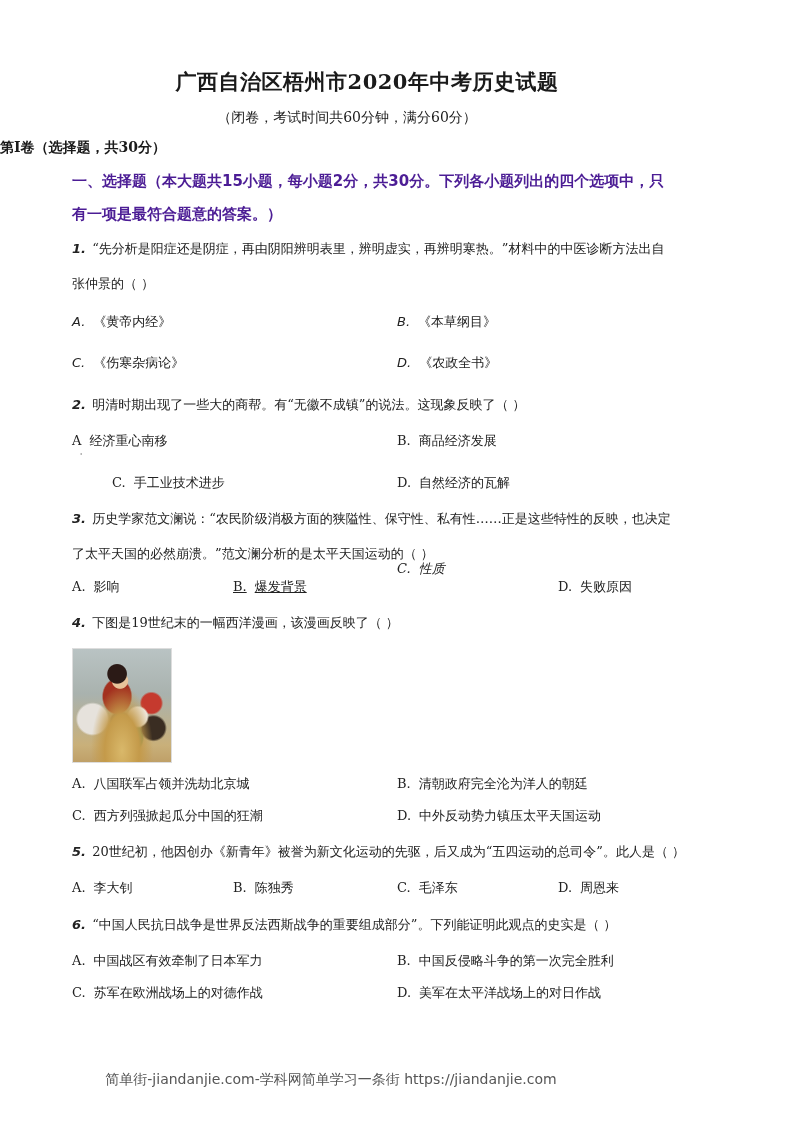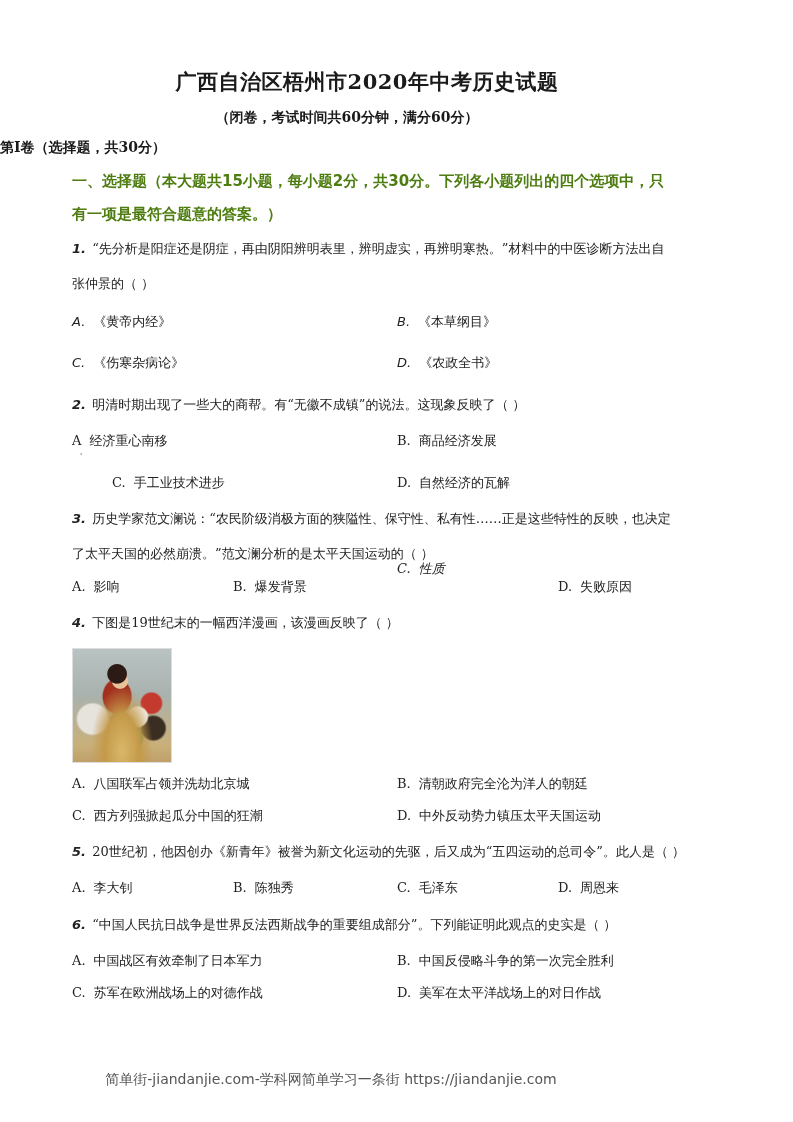--- a/index.html
+++ b/index.html
@@ -9,29 +9,29 @@
     color: #1a1a1a;
   }
   .abs { position: absolute; white-space: nowrap; }
   .title {
     left: 0; width: 734px; top: 68px; text-align: center;
     font-size: 21px; font-weight: bold; letter-spacing: 0.5px;
     font-family: "DejaVu Serif", serif;
   }
   .subtitle {
     left: 0; width: 694px; top: 109px; text-align: center;
-    font-size: 14px; font-weight: bold;
+    font-size: 14px; font-weight: normal;
   }
   .volume {
     left: 0; width: 793px; top: 139px; text-align: left;
     font-size: 14px; font-weight: bold;
   }
   .section {
     left: 72px; font-size: 15px; font-weight: bold;
-    font-family: "DejaVu Sans", sans-serif; color: #4d7c0f;
+    font-family: "DejaVu Sans", sans-serif; color: #4c1d95;
   }
   .q { left: 72px; font-size: 13px; color: #222; }
   .qn { font-family: "DejaVu Sans", sans-serif; font-style: italic; font-weight: bold; margin-right: 2px; }
   .opt { font-size: 13px; color: #222; }
   .optl { font-family: "DejaVu Sans", sans-serif; font-style: italic; margin-right: 8px; }
   .optl2 { font-family: "DejaVu Serif", serif; margin-right: 8px; }
   .dot { left: 80px; top: 451px; font-size: 8px; color: #555; }
   .cartoon {
     left: 72px; top: 648px; width: 98px; height: 113px;
     background:
@@ -102,21 +102,21 @@
   </div>
 
   <div class="abs q" style="top:510px;">
     <span class="qn">3.</span>
     <span>历史学家范文澜说：“农民阶级消极方面的狭隘性、保守性、私有性……正是这些特性的反映，也决定</span>
   </div>
   <div class="abs q" style="top:545px;">了太平天国的必然崩溃。”范文澜分析的是太平天国运动的（      ）</div>
   <div class="abs opt" style="left:72px; top:578px;">
     <span class="optl2">A.</span><span>影响</span>
   </div>
-  <div class="abs opt" style="left:233px; top:578px;">
+  <div class="abs opt" style="left:233px; top:578px;text-decoration:underline;">
     <span class="optl2">B.</span><span>爆发背景</span>
   </div>
   <div class="abs opt" style="left:397px; top:560px;font-style:italic;">
     <span class="optl2">C.</span><span>性质</span>
   </div>
   <div class="abs opt" style="left:558px; top:578px;">
     <span class="optl2">D.</span><span>失败原因</span>
   </div>
 
   <div class="abs q" style="top:614px;">

